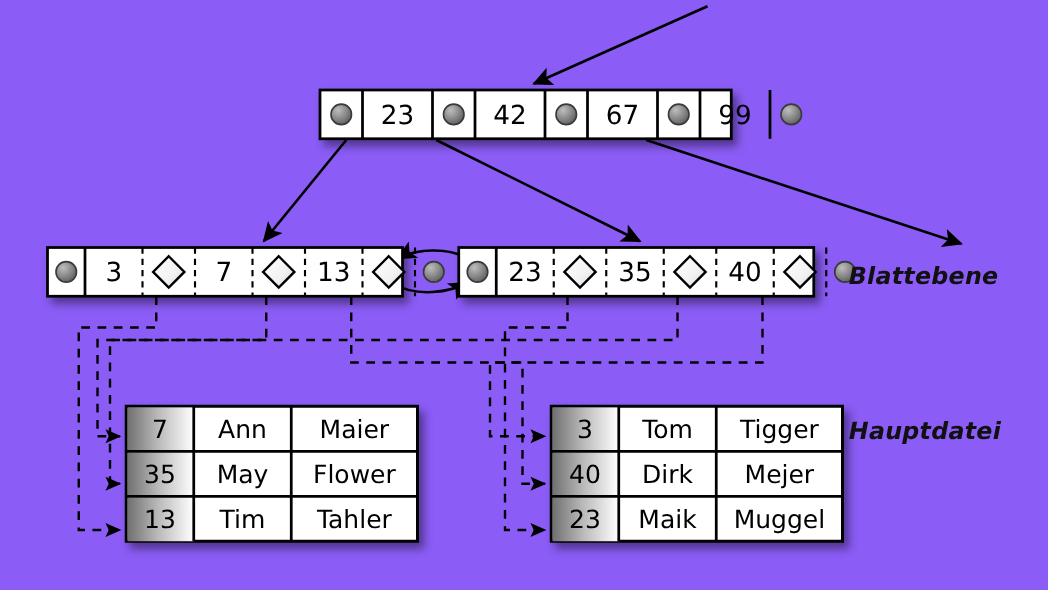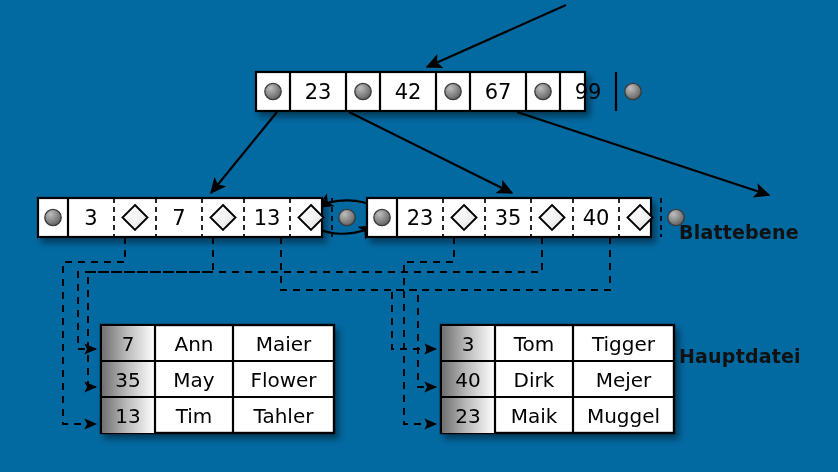--- a/index.html
+++ b/index.html
@@ -4,39 +4,39 @@
 <style>
   html, body {
     margin: 0;
     padding: 0;
     background: #f8f8f8;
   }
   #stage {
     position: relative;
     width: 838px;
     height: 472px;
-    background: #0369a1;
+    background: #8b5cf6;
     overflow: hidden;
     font-family: "DejaVu Sans", sans-serif;
   }
   #vec {
     position: absolute;
     left: 0; top: 0;
     width: 838px;
     height: 472px;
   }
   .lbl {
     position: absolute;
     font-family: "DejaVu Sans", sans-serif;
+    font-style: italic;
     font-weight: 600;
     font-size: 19px;
     color: #111;
     white-space: nowrap;
     letter-spacing: 0.2px;
-    margin-top: 11px;
   }
   #lbl-blattebene { left: 679px; top: 210px; }
   #lbl-hauptdatei { left: 679px; top: 334px; text-align: center; }
 </style>
 </head>
 <body>
 
 <div id="stage">
 
   <svg id="vec" viewBox="0 0 838 472">

